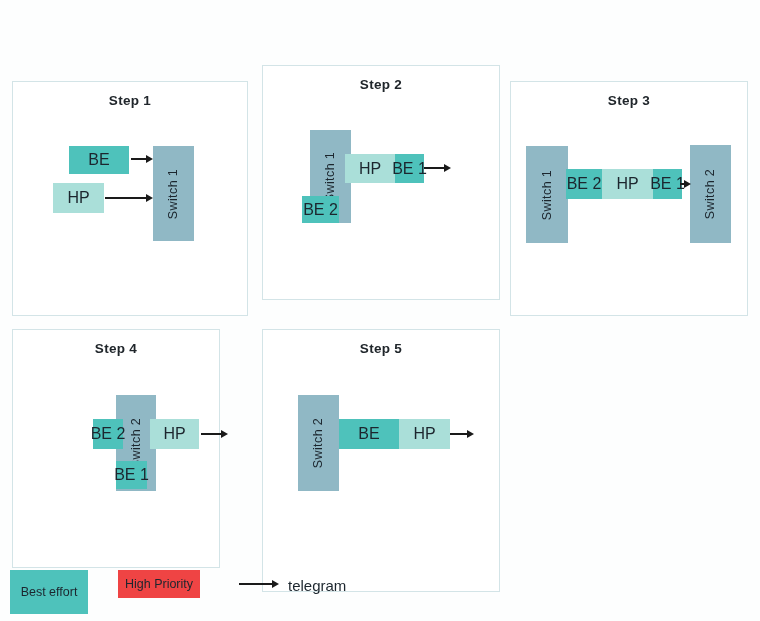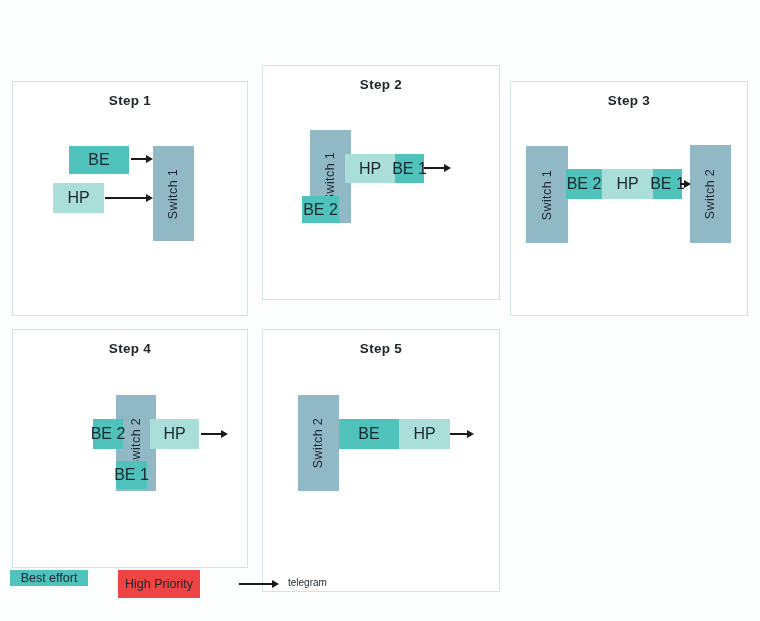--- a/index.html
+++ b/index.html
@@ -42,21 +42,21 @@
     content:"";position:absolute;left:100%;top:50%;transform:translateY(-50%);
     width:0;height:0;border-left:7px solid var(--arrow);
     border-top:4.5px solid transparent;border-bottom:4.5px solid transparent;
   }
   .legend{position:absolute;left:0;top:0;width:760px;height:621px;pointer-events:none;}
   .swatch{
     position:absolute;display:flex;align-items:center;justify-content:center;
     font-size:12.5px;color:var(--text);white-space:nowrap;
   }
   .legend-label{
-    position:absolute;font-size:10px;color:var(--text);white-space:nowrap;
+    position:absolute;font-size:15px;color:var(--text);white-space:nowrap;
   }
 </style>
 </head>
 <body>
 
 <div id="app">
 
   <section class="panel" style="left:12px;top:41px;width:236px;height:235px">
     <h3 class="title">Step 1</h3>
     <div class="node" style="left: 56px; top: 64px; width: 60px; height: 28px; background-color: rgb(78, 194, 187);">BE</div>
@@ -86,21 +86,21 @@
     </div>
     <div class="node" style="left: 55px; top: 87px; width: 36px; height: 30px; background-color: rgb(78, 194, 187);">BE 2</div>
     <div class="node" style="left: 91px; top: 87px; width: 51px; height: 30px; background-color: rgb(170, 223, 217);">HP</div>
     <div class="node" style="left: 142px; top: 87px; width: 29px; height: 30px; background-color: rgb(78, 194, 187);">BE 1</div>
     <div class="switch" style="left: 179px; top: 63px; width: 41px; height: 98px; background-color: rgb(144, 184, 197);">
       <span class="vlabel">Switch 2</span>
     </div>
     <div class="arrow" style="left:169px;top:101px;width:4px"></div>
   </section>
 
-  <section class="panel" style="left:12px;top:289px;width:236px;height:239px">
+  <section class="panel" style="left:12px;top:289px;width:208px;height:239px">
     <h3 class="title">Step 4</h3>
     <div class="switch" style="left: 103px; top: 65px; width: 40px; height: 96px; background-color: rgb(144, 184, 197);">
       <span class="vlabel">Switch 2</span>
     </div>
     <div class="node" style="left: 80px; top: 89px; width: 30px; height: 30px; background-color: rgb(78, 194, 187);">BE 2</div>
     <div class="node" style="left: 103px; top: 131px; width: 31px; height: 28px; background-color: rgb(78, 194, 187);">BE 1</div>
     <div class="node" style="left: 137px; top: 89px; width: 49px; height: 30px; background-color: rgb(170, 223, 217);">HP</div>
     <div class="arrow" style="left:188px;top:103px;width:20px"></div>
   </section>
 
@@ -108,19 +108,19 @@
     <h3 class="title">Step 5</h3>
     <div class="switch" style="left: 35px; top: 65px; width: 41px; height: 96px; background-color: rgb(144, 184, 197);">
       <span class="vlabel">Switch 2</span>
     </div>
     <div class="node" style="left: 76px; top: 89px; width: 60px; height: 30px; background-color: rgb(78, 194, 187);">BE</div>
     <div class="node" style="left: 136px; top: 89px; width: 51px; height: 30px; background-color: rgb(170, 223, 217);">HP</div>
     <div class="arrow" style="left:187px;top:103px;width:17px"></div>
   </section>
 
   <div class="legend">
-    <div class="swatch" style="left: 10px; top: 570px; width: 78px; height: 16px; background-color: rgb(78, 194, 187);">Best effort</div>
+    <div class="swatch" style="left: 10px; top: 570px; width: 78px; height: 44px; background-color: rgb(78, 194, 187);">Best effort</div>
     <div class="swatch" style="left: 118px; top: 570px; width: 82px; height: 28px; background-color: #ef4444;">High Priority</div>
     <div class="arrow" style="left:239px;top:583px;width:33px"></div>
     <div class="legend-label" style="left:288px;top:577px">telegram</div>
   </div>
 
 </div>
 
 </body></html>

